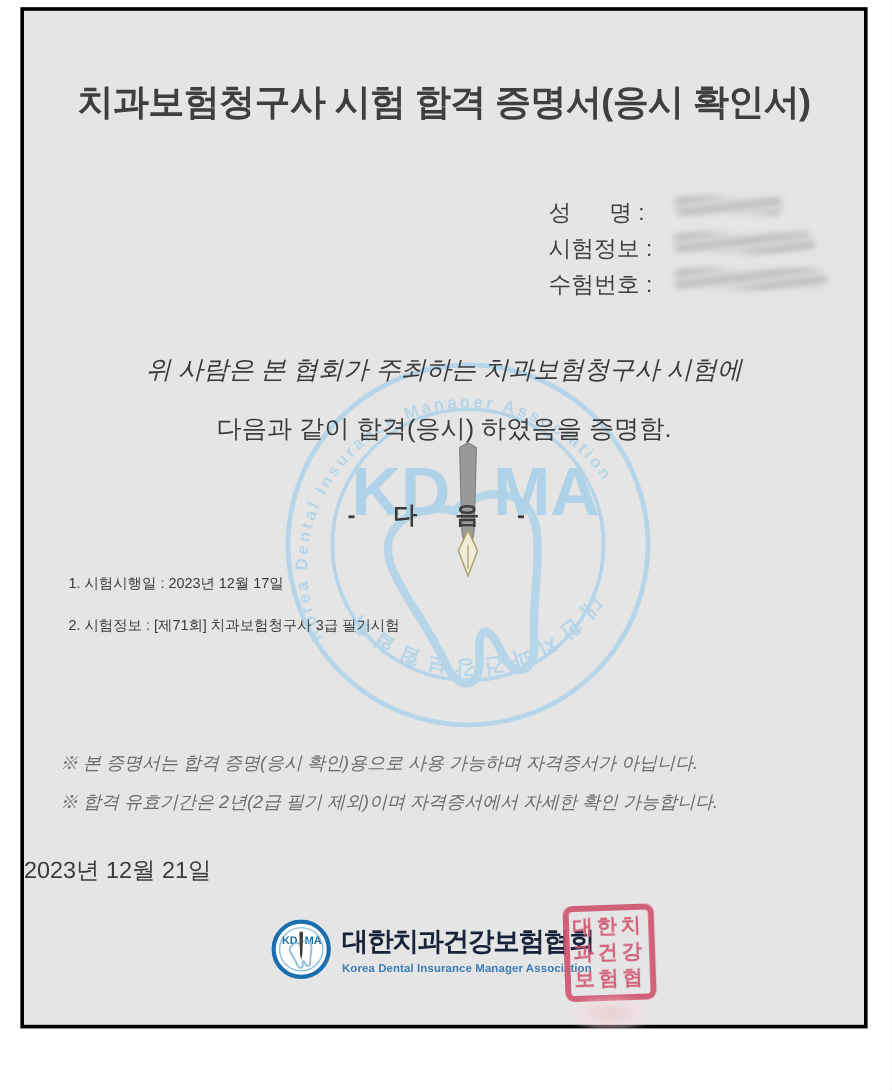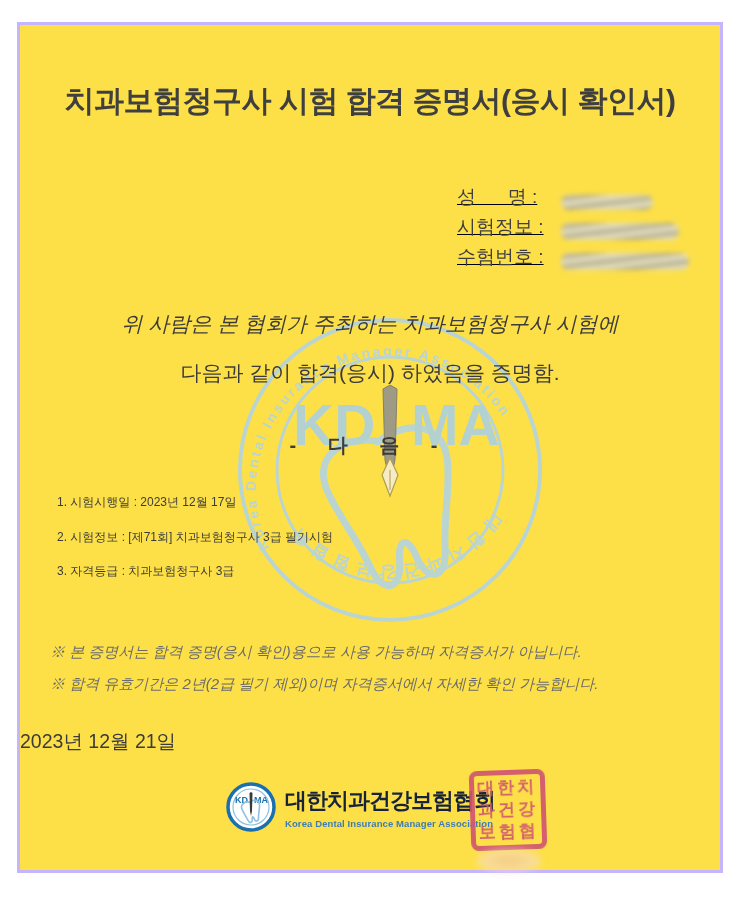--- a/index.html
+++ b/index.html
@@ -1,31 +1,31 @@
 <!DOCTYPE html>
 <html><head>
 <meta charset="utf-8">
 <style>
   * { margin:0; padding:0; box-sizing:border-box; }
   html,body { width:743px; height:909px; background:#ffffff; font-family:"Liberation Sans", sans-serif; }
   body { position:relative; overflow:hidden; }
 
   .cert-frame {
-    position:absolute; left:17px; top:22px; width:706px; height:851px;
-    border:3px solid #c4b5fd; background:#fde047;
+    position:absolute; left:17px; top:6px; width:706px; height:851px;
+    border:3px solid #000000; background:#e5e5e5;
   }
 
   .cert-title {
     position:absolute; top:56px; left:0; width:100%;
     text-align:center; font-size:30px; font-weight:bold; color:#3f3f3f;
     letter-spacing:-0.5px; z-index:3;
   }
 
   .fields { position:absolute; left:437px; top:155px; z-index:3; }
-  .field-row { display:flex; align-items:flex-end; height:30px;text-decoration:underline; }
+  .field-row { display:flex; align-items:flex-start; height:30px; }
   .field-label { font-size:19px; color:#3f3f3f; white-space:pre; min-width:96px; }
   .redacted { margin-left:8px; border-radius:8px; opacity:.8; filter:blur(2.6px);
     background:repeating-linear-gradient(173deg,#c9c9c9 0 3px,#9b9b9b 3px 6px,#dedede 6px 10px); }
   .redacted.r1 { width:92px;  height:15px; }
   .redacted.r2 { width:118px; height:17px; }
   .redacted.r3 { width:128px; height:17px; }
 
   .statement { position:absolute; left:0; width:100%; text-align:center;
     font-size:21px; color:#3b3b3b; z-index:3; }
   .statement.line1 { top:285px;font-style:italic; }
@@ -117,21 +117,20 @@
         <line x1="165" y1="160" x2="165" y2="180" stroke="#a39150" stroke-width="1"></line>
       </g>
     </g>
   </svg>
 
   <div class="divider-label">- 다 음 -</div>
 
   <div class="details">
     <div class="detail-line">1. 시험시행일 : 2023년 12월 17일</div>
     <div class="detail-line">2. 시험정보 : [제71회] 치과보험청구사 3급 필기시험</div>
-    <div class="detail-line">3. 자격등급 : 치과보험청구사 3급</div>
   </div>
 
   <div class="notes">
     <div class="note-line">※ 본 증명서는 합격 증명(응시 확인)용으로 사용 가능하며 자격증서가 아닙니다.</div>
     <div class="note-line">※ 합격 유효기간은 2년(2급 필기 제외)이며 자격증서에서 자세한 확인 가능합니다.</div>
   </div>
 
   <div class="issue-date">2023년 12월 21일</div>
 
   <div class="footer">

